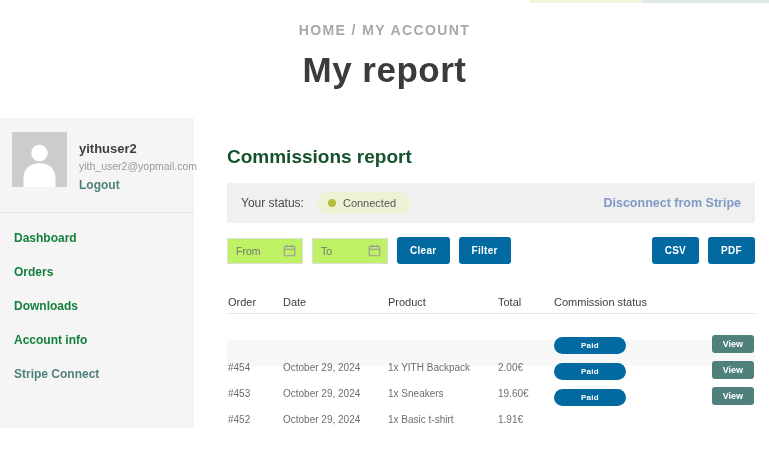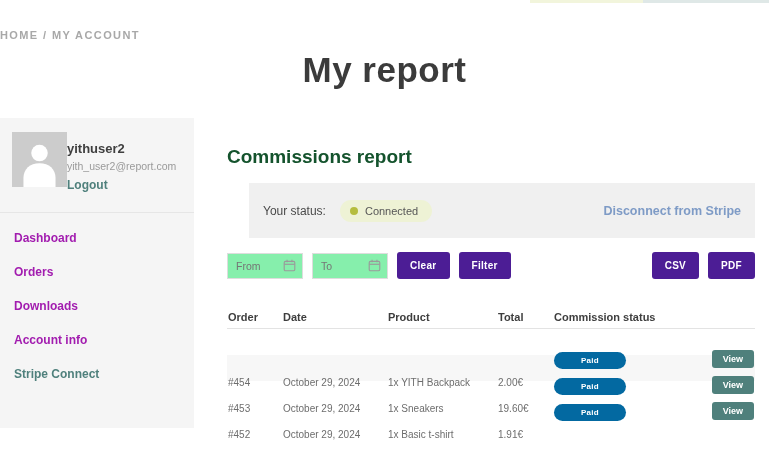--- a/index.html
+++ b/index.html
@@ -6,67 +6,67 @@
   html,body { width:769px; height:452px; background:#fff; overflow:hidden;
     font-family:"Liberation Sans", sans-serif; }
   .stage { position:relative; width:769px; height:452px; background:#fff; }
 
   
   .accent { position:absolute; top:0; height:3px; }
   .accent.left  { left:530px; width:113px; }
   .accent.right { left:643px; width:126px; }
 
   
-  .breadcrumb { position:absolute; top:29px; left:0; width:100%; text-align:left;
-    font-size:11px; font-weight:700; letter-spacing:1.4px; color:#a8a8a8; }
+  .breadcrumb { position:absolute; top:22px; left:0; width:100%; text-align:center;
+    font-size:14px; font-weight:700; letter-spacing:1.4px; color:#a8a8a8; }
   .page-title { position:absolute; top:50px; left:0; width:100%; text-align:center;
     font-size:35px; font-weight:800; color:#3b3b3b; letter-spacing:.5px; }
 
   
   .sidebar { position:absolute; left:0; top:118px; width:194px; height:310px;
     background:#f5f5f5; }
-  .user-block { display:flex; gap:0; padding:14px 12px 16px 12px; align-items:flex-start; }
+  .user-block { display:flex; gap:12px; padding:14px 12px 16px 12px; align-items:flex-start; }
   .avatar { width:55px; height:55px; background:#cccccc; flex:0 0 auto; }
   .user-meta { padding-top:9px; }
   .user-name { font-size:13px; font-weight:800; color:#3f3f3f; margin-bottom:4px; }
   .user-email { font-size:10.5px; color:#9a9a9a; margin-bottom:6px; }
   .logout { font-size:12px; font-weight:800; color:#4f807c; cursor:pointer; }
   .side-divider { height:1px; background:#e6e6e6; margin:4px 0 8px 0; }
-  .nav-item { padding:10px 14px; font-size:12px; font-weight:800; color:#a21caf; cursor:pointer; }
+  .nav-item { padding:10px 14px; font-size:12px; font-weight:800; color:#15803d; cursor:pointer; }
   .nav-item.active { color:#4f807c; }
 
   
   .main { position:absolute; left:227px; top:146px; width:528px; }
   .section-title { font-size:19px; font-weight:700; color:#14532d; margin-bottom:15px; }
 
-  .status-bar { background:#f0f0f0; height:55px; display:flex; align-items:center;
-    padding:0 14px; justify-content:space-between;margin-left:22px; }
+  .status-bar { background:#f0f0f0; height:40px; display:flex; align-items:center;
+    padding:0 14px; justify-content:space-between; }
   .status-left { display:flex; align-items:center; gap:14px; }
   .status-label { font-size:12px; color:#4a4a4a; }
   .status-pill { background:#eef2d5; border-radius:12px; padding:5px 14px 5px 10px;
     display:flex; align-items:center; gap:7px; }
   .status-dot { width:8px; height:8px; border-radius:50%; background:#b5bd3e; }
   .status-value { font-size:11px; color:#565656; }
   .disconnect-link { font-size:12.5px; font-weight:600; color:#7e9bc6; cursor:pointer; }
 
   .filter-row { margin-top:14px; display:flex; align-items:center; gap:9px; }
-  .date-input { width:76px; height:26px; background:#86efac; border:1px solid #ddd;
+  .date-input { width:76px; height:26px; background:#bef264; border:1px solid #ddd;
     display:flex; align-items:center; padding:0 6px 0 8px; gap:4px; }
   .date-input input { border:none; outline:none; width:100%; font-size:10.5px; color:#777;
     font-family:"Liberation Sans", sans-serif; background:transparent; }
   .cal-icon { flex:0 0 auto; display:flex; }
-  .btn { background:#4c1d95; color:#fff; border:none; border-radius:3px;
+  .btn { background:#0369a1; color:#fff; border:none; border-radius:3px;
     font-size:10px; font-weight:800; padding:8px 13px; cursor:pointer;
     font-family:"Liberation Sans", sans-serif; letter-spacing:.3px; }
   .spacer { flex:1; }
 
   .table { margin-top:26px; }
   .t-row { display:grid; grid-template-columns:55px 105px 110px 56px 150px 1fr;
     align-items:center; height:26px; padding:0 1px; }
-  .t-head { font-size:11px; font-weight:700; color:#3e3e3e;
+  .t-head { font-size:11px; font-weight:400; color:#3e3e3e;
     border-bottom:1px solid #e3e3e3; height:24px; }
   .t-row.alt { background:#f7f7f7; }
   .cell { font-size:10px; color:#6d6d6d;margin-top:48px; }
   .paid-badge { display:inline-block; width:72px; text-align:center; background:#0369a1;
     color:#fff; font-size:8px; font-weight:800; border-radius:9px; padding:4px 0;
     letter-spacing:.3px; }
   .view-btn { justify-self:end; background:#4f807c; color:#fff; border:none;
     border-radius:3px; font-size:9px; font-weight:700; padding:4px 11px; cursor:pointer;
     font-family:"Liberation Sans", sans-serif; }
 </style>
@@ -84,21 +84,21 @@
   <div class="sidebar">
     <div class="user-block">
       <div class="avatar">
         <svg width="55" height="55" viewBox="0 0 24 24">
           <circle cx="12" cy="9.2" r="3.6" fill="#ffffff"></circle>
           <path d="M12 13.6c-4.2 0-7 2.6-7 6.4V24h14v-4c0-3.8-2.8-6.4-7-6.4z" fill="#ffffff"></path>
         </svg>
       </div>
       <div class="user-meta">
         <div class="user-name">yithuser2</div>
-        <div class="user-email">yith_user2@report.com</div>
+        <div class="user-email">yith_user2@yopmail.com</div>
         <div class="logout">Logout</div>
       </div>
     </div>
     <div class="side-divider"></div>
     <div class="nav-item">Dashboard</div>
     <div class="nav-item">Orders</div>
     <div class="nav-item">Downloads</div>
     <div class="nav-item">Account info</div>
     <div class="nav-item active">Stripe Connect</div>
   </div>

